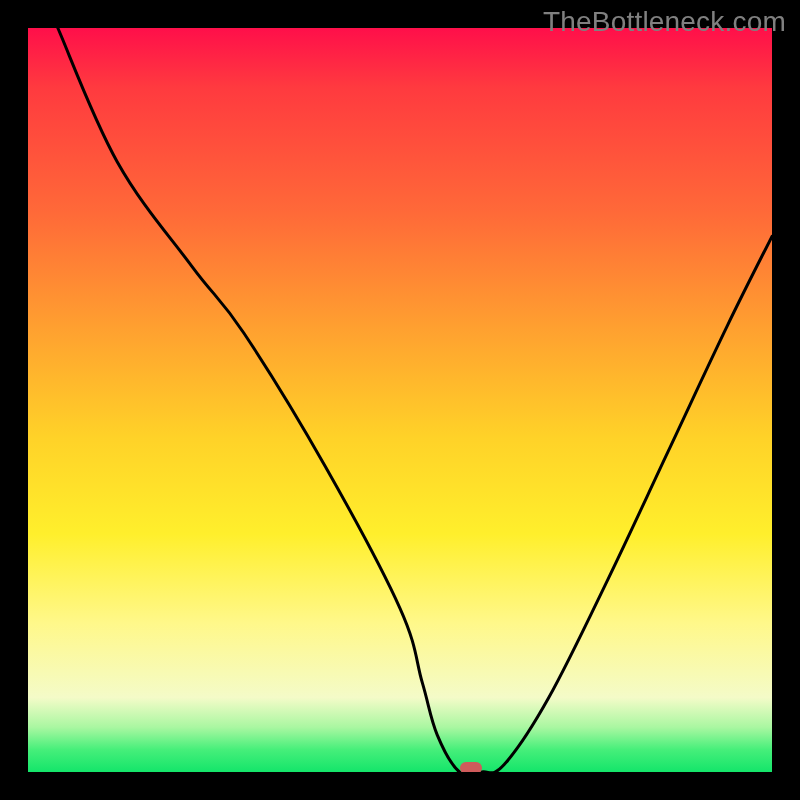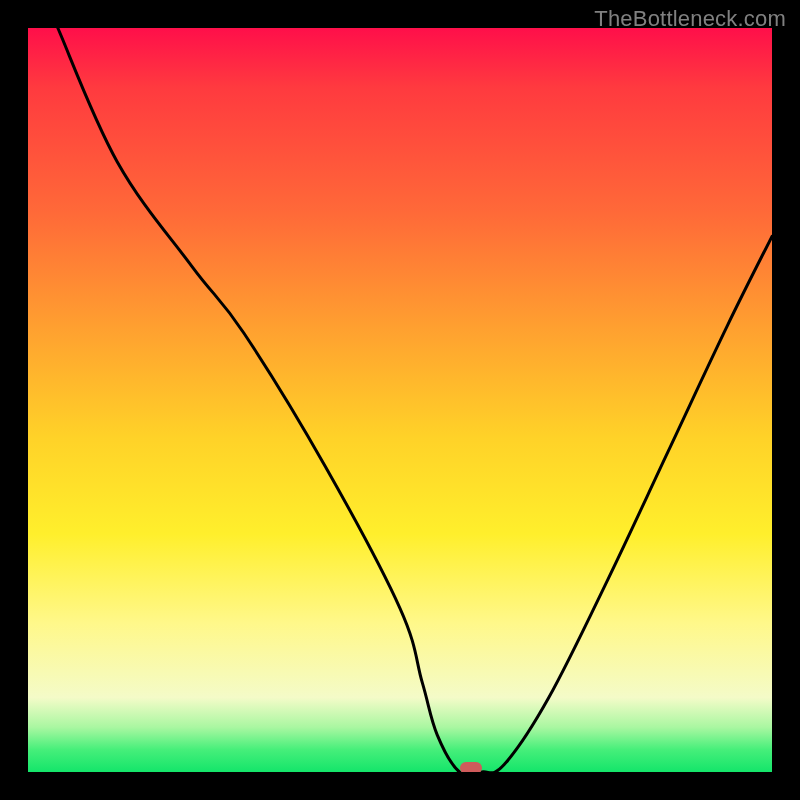--- a/index.html
+++ b/index.html
@@ -15,21 +15,21 @@
     width: 800px;
     height: 800px;
     background: #000;
   }
   .watermark {
     position: absolute;
     top: 6px;
     right: 14px;
     color: #808080;
     font-family: Arial, Helvetica, sans-serif;
-    font-size: 22px;
+    font-size: 28px;
     font-weight: 400;
     letter-spacing: 0.2px;
     z-index: 10;
   }
   .plot {
     position: absolute;
     left: 28px;
     top: 28px;
     width: 744px;
     height: 744px;

